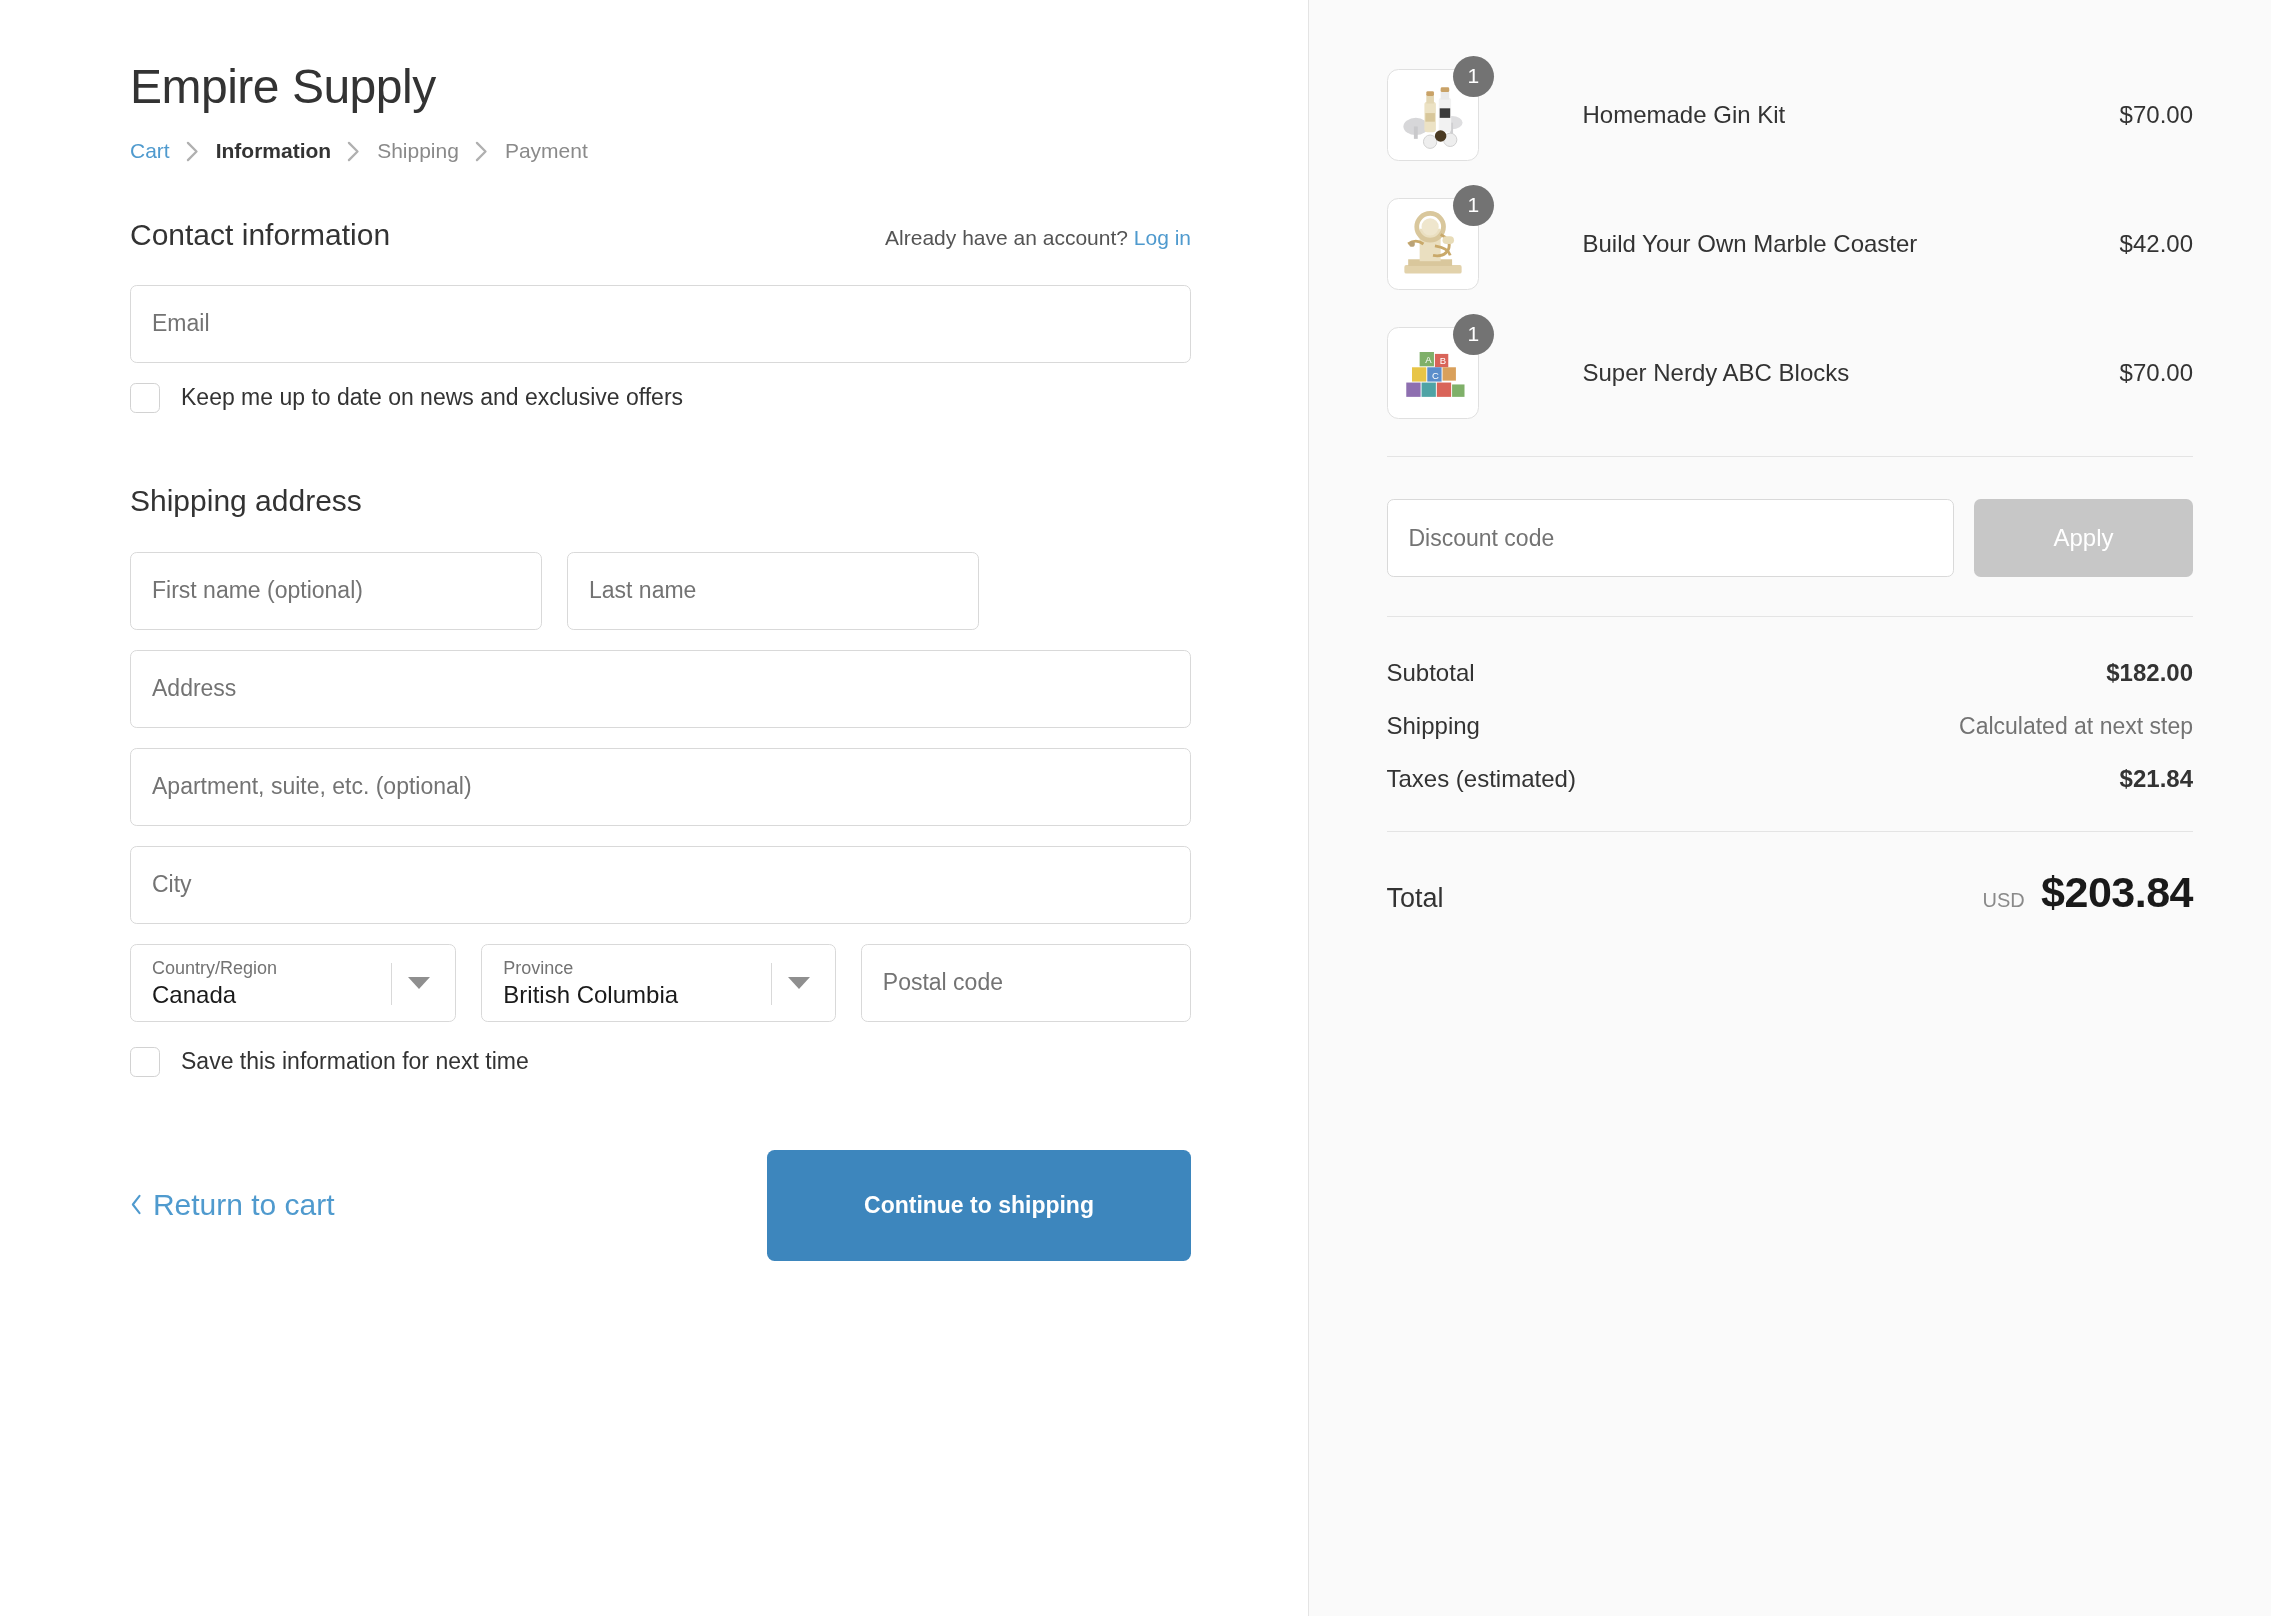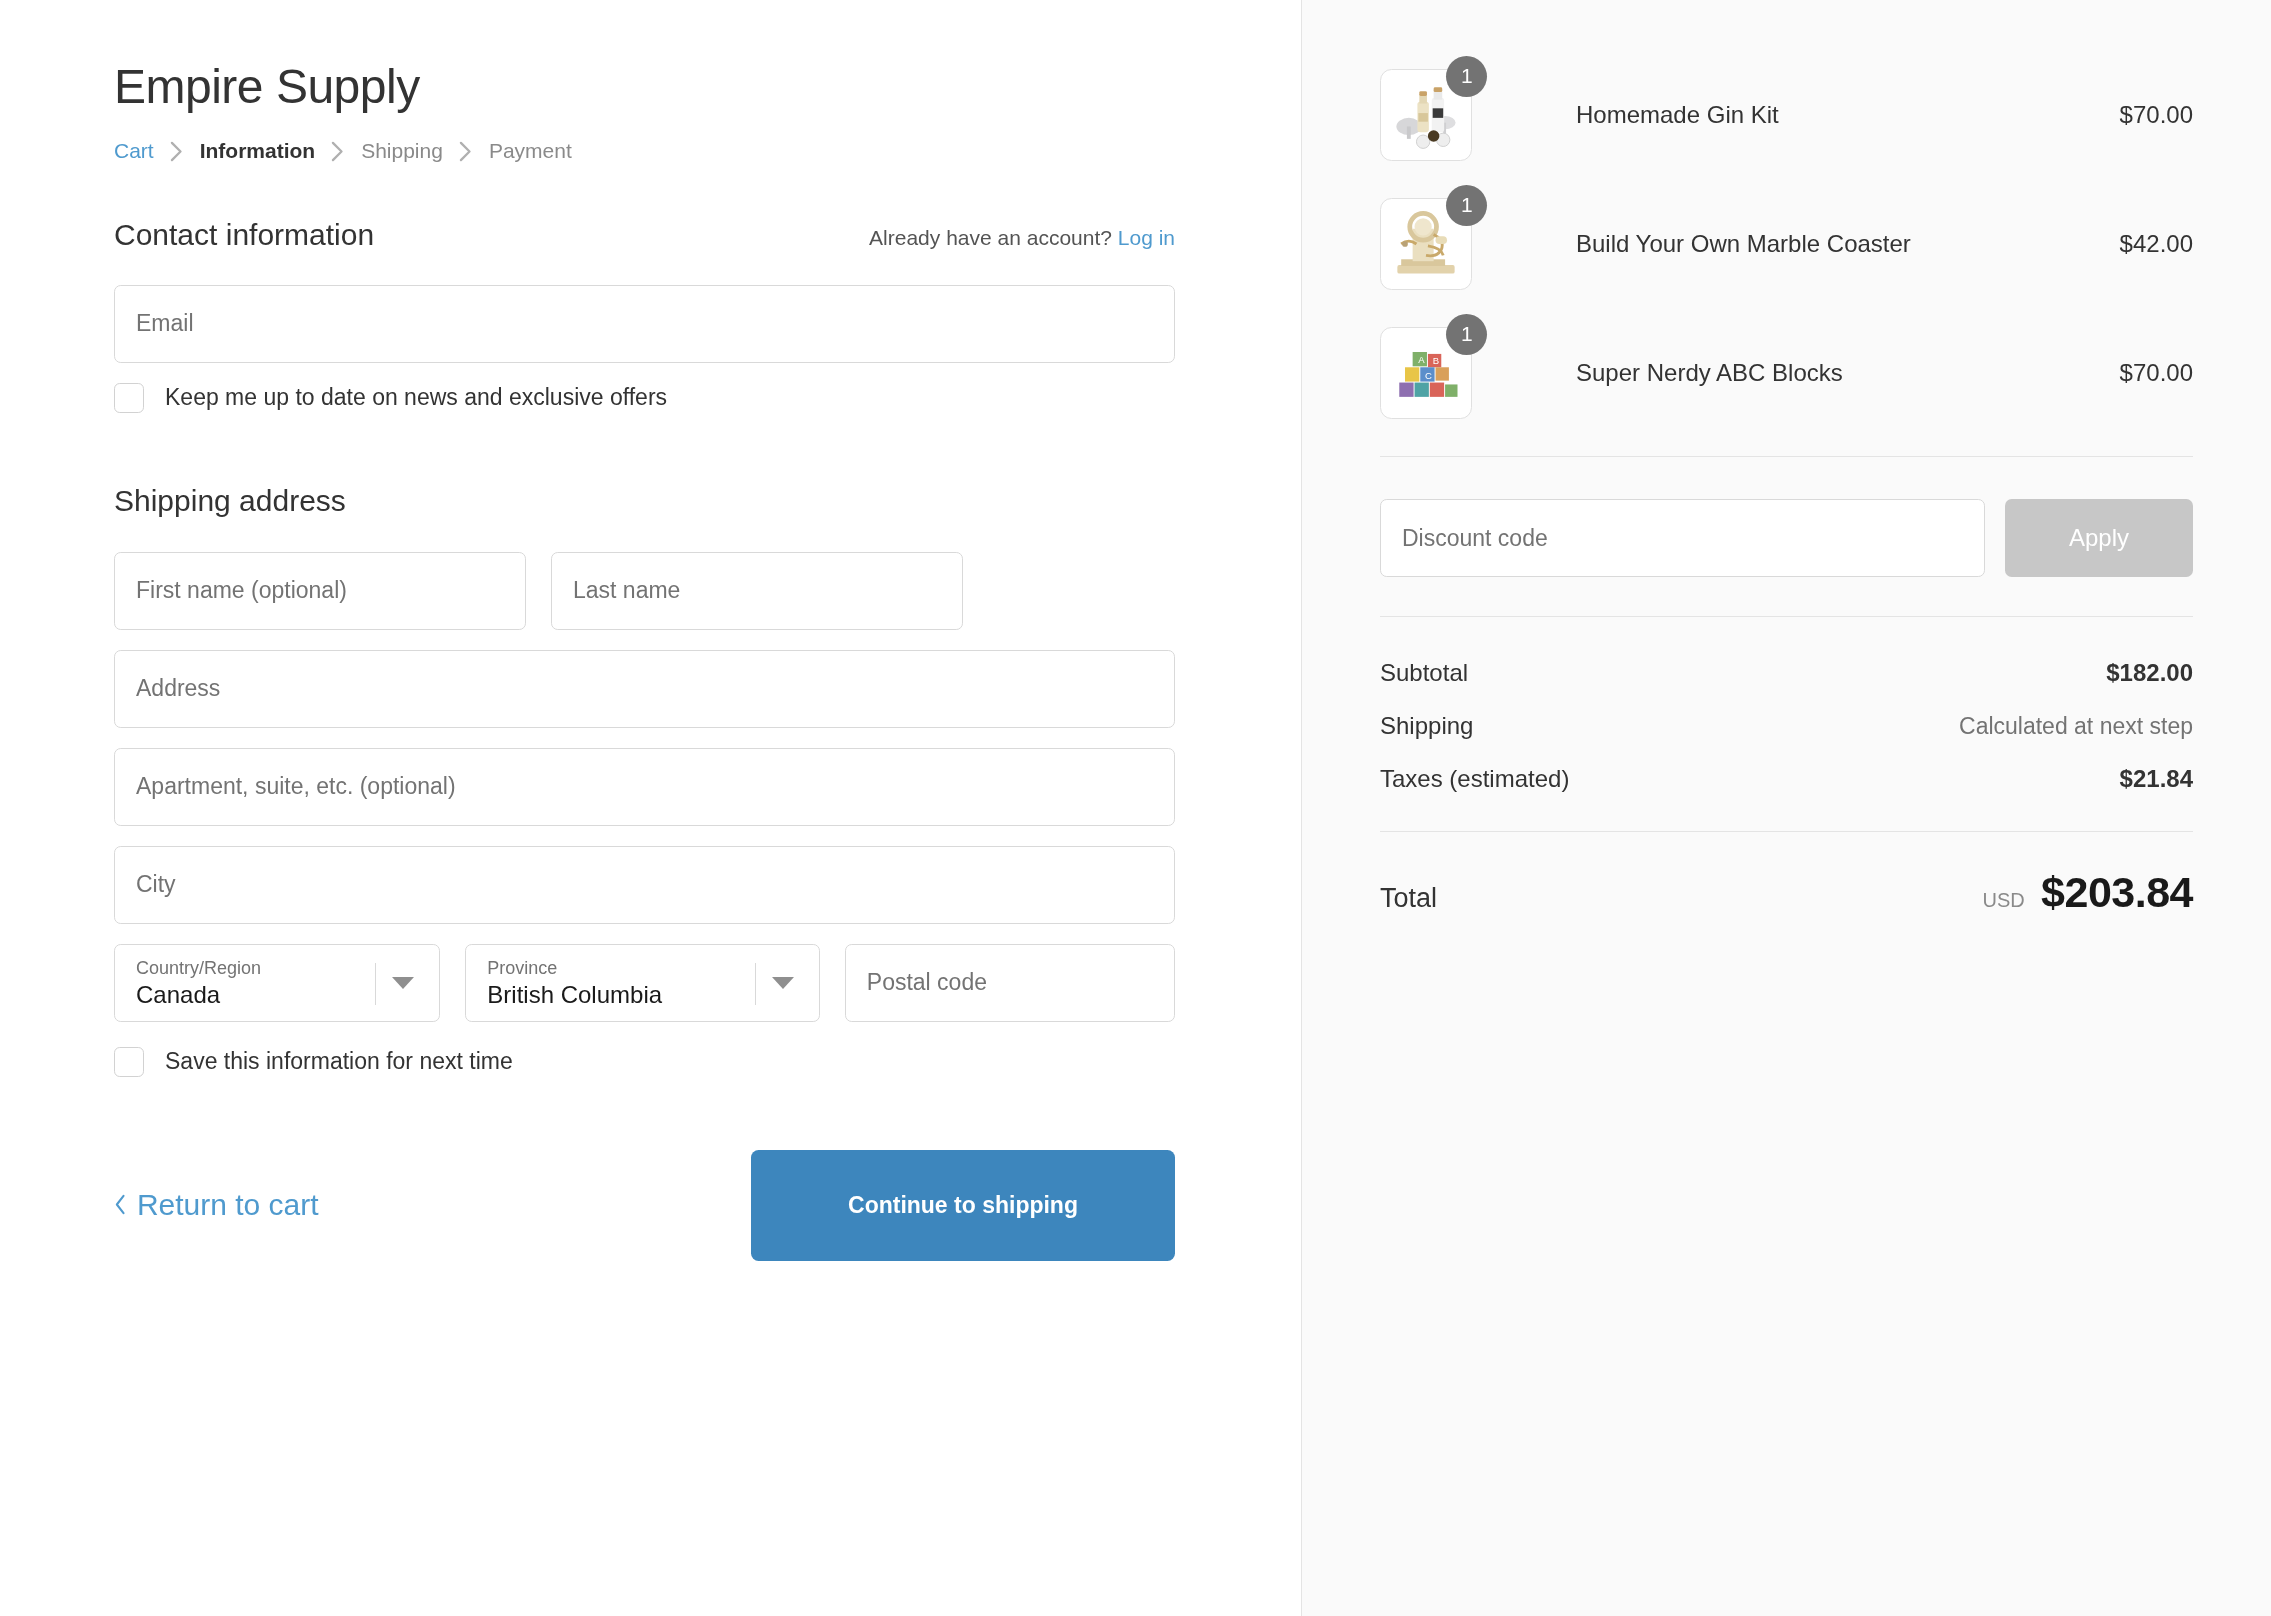--- a/index.html
+++ b/index.html
@@ -2,21 +2,21 @@
 <html><head>
 <meta charset="utf-8">
 <style>
   * { box-sizing: border-box; margin: 0; padding: 0; }
   html, body {
     width: 2271px; height: 1616px;
     font-family: "Liberation Sans", sans-serif;
     background: #ffffff;
     overflow: hidden;
   }
-  .page { display: flex; width: 2271px; height: 1616px; }
+  .page { display: flex; width: 2271px; height: 1616px; padding-left: 16px; }
 
   
   .main {
     width: 1301px;
     height: 100%;
     background: #ffffff;
     padding: 59px 0 0 114px;
   }
   .main-inner { width: 1061px; }
 
@@ -173,21 +173,21 @@
     flex: 1 1 auto;
     height: 78px;
     border: 1px solid #d9d9d9;
     border-radius: 6.7px;
     background: #ffffff;
     display: flex; align-items: center;
     padding: 0 21px;
     font-size: 23px; color: #737373;
   }
   .btn-apply {
-    width: 188px; height: 78px;
+    width: 219px; height: 78px;
     background: #c7c7c7;
     color: #ffffff;
     border: none; border-radius: 6.7px;
     font-size: 24px;
     font-family: "Liberation Sans", sans-serif;
     cursor: default;
   }
 
   .total-line {
     display: flex; align-items: baseline; justify-content: space-between;

